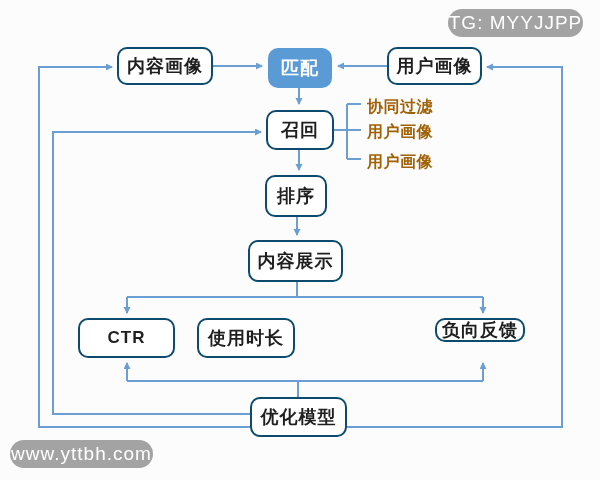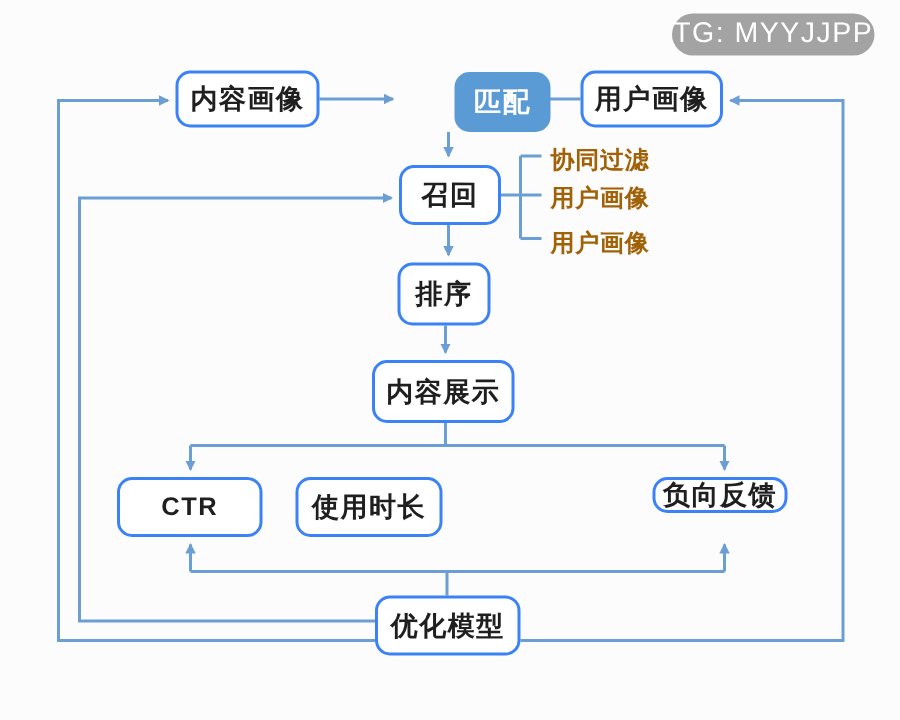--- a/index.html
+++ b/index.html
@@ -3,26 +3,26 @@
 <meta charset="utf-8">
 <style>
   html,body{margin:0;padding:0;background:#e9e9e9;}
   #canvas{
     position:relative;width:600px;height:480px;background:#fcfcfc;
     overflow:hidden;font-family:"Liberation Sans","DejaVu Sans",sans-serif;
   }
   svg.wires{position:absolute;left:0;top:0;width:600px;height:480px;}
   .node{
     position:absolute;display:flex;align-items:center;justify-content:center;
-    background:#ffffff;border:2px solid #3b82f6;border-radius:10px;
+    background:#ffffff;border:2px solid #0c4a6e;border-radius:10px;
     color:#1f1f1f;font-size:18px;font-weight:600;letter-spacing:1px;
     box-sizing:border-box;
   }
   .node.accent{
-    background:#5b9bd5;border-color:#5b9bd5;color:#ffffff;margin-left:35px;
+    background:#5b9bd5;border-color:#5b9bd5;color:#ffffff;
   }
   .branch-label{
     position:absolute;color:#a16207;font-size:16px;font-weight:600;
     letter-spacing:0.5px;white-space:nowrap;
   }
   .watermark{
     position:absolute;background:#a3a3a3;color:#ffffff;
     display:flex;align-items:center;justify-content:center;
     font-size:19px;font-weight:400;letter-spacing:1px;white-space:nowrap;
     box-sizing:border-box;
@@ -99,14 +99,15 @@
   <div class="node" id="n-ctr">CTR</div>
   <div class="node" id="n-usage">使用时长</div>
   <div class="node" id="n-negative">负向反馈</div>
   <div class="node" id="n-optimize">优化模型</div>
 
   <div class="branch-label" id="bl-0">协同过滤</div>
   <div class="branch-label" id="bl-1">用户画像</div>
   <div class="branch-label" id="bl-2">用户画像</div>
 
   <div class="watermark" id="wm-tg">TG: MYYJJPP</div>
+  <div class="watermark" id="wm-site">www.yttbh.com</div>
 
 </div>
 
 </body></html>

